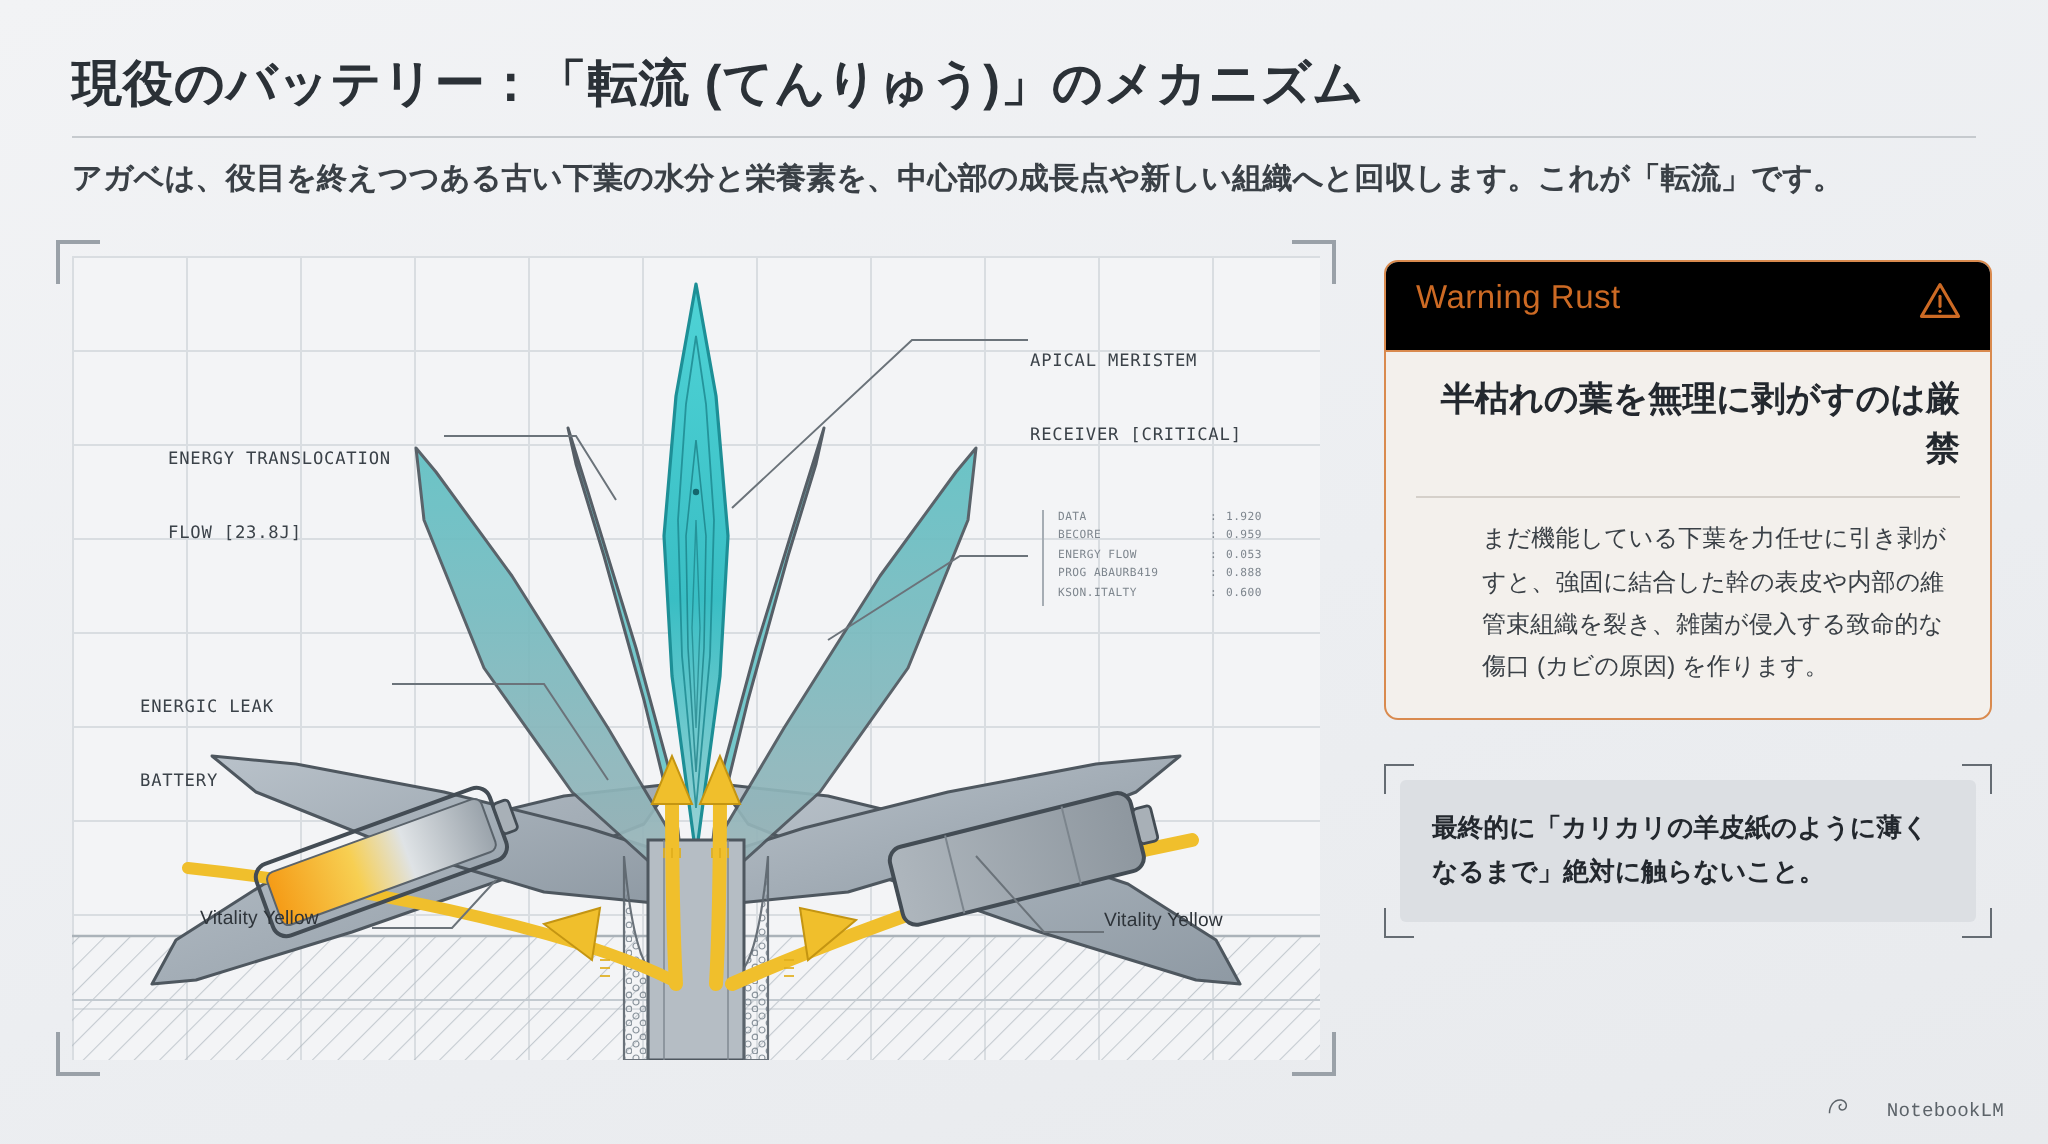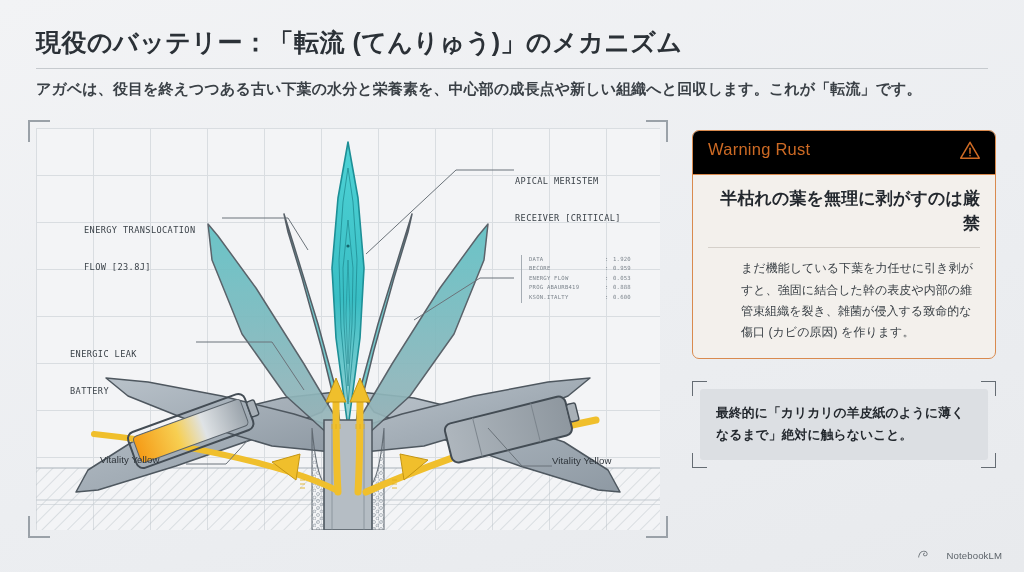--- a/index.html
+++ b/index.html
@@ -196,20 +196,21 @@
   .foot {
     position: absolute;
     right: 22px;
     bottom: 10px;
     display: flex;
     align-items: center;
     gap: 18px;
     font-size: 9.6px;
     color: #5c6369;
     letter-spacing: .1px;
+    font-family: Liberation Mono, monospace;
   }
 </style>
 </head>
 <body>
 
 <div id="slide">
 
   <div class="hdr">
     <div class="hdr-title">現役のバッテリー：「転流 (てんりゅう)」のメカニズム</div>
     <div class="hdr-rule"></div>

